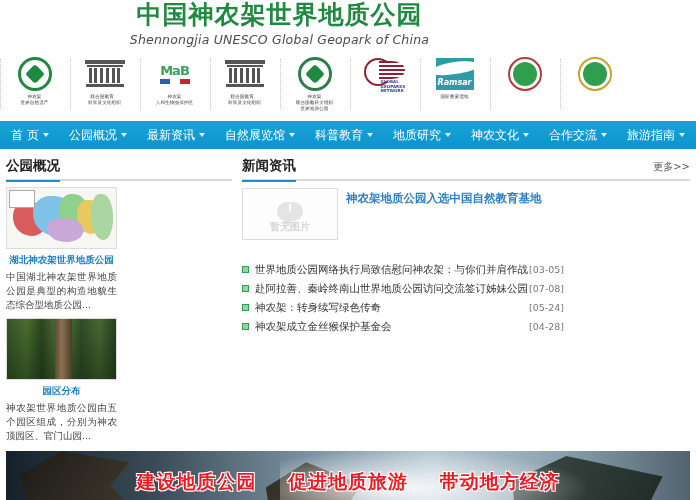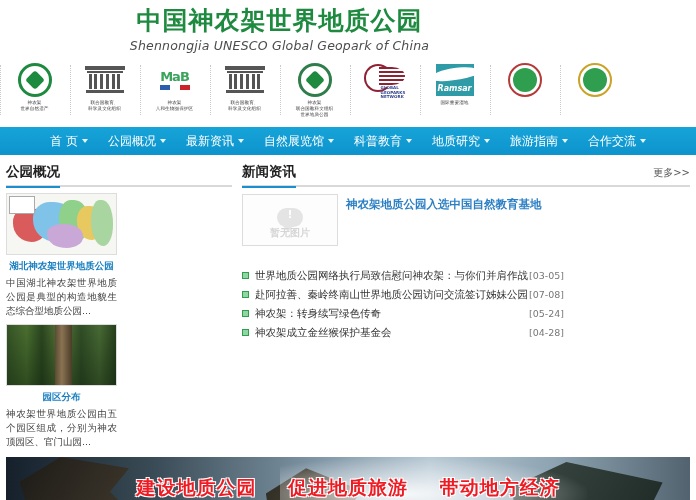--- a/index.html
+++ b/index.html
@@ -4,21 +4,21 @@
 <style>
   * { box-sizing: border-box; margin: 0; padding: 0; }
   html, body {
     width: 696px; height: 500px;
     font-family: "DejaVu Sans", "Liberation Sans", sans-serif;
     background: #ffffff; overflow: hidden;
   }
   body { position: relative; }
 
   
-  .header { width: 559px; background: #fff; padding-top: 6px; }
+  .header { width: 559px; background: #fff; }
   .site-title {
     text-align: center;
     color: #1d8a3f;
     font-size: 25px;
     font-weight: bold;
     letter-spacing: 1px;
     line-height: 30px;
   }
   .site-subtitle {
     text-align: center;
@@ -500,25 +500,29 @@
   </div>
   <div class="nav-item">
     <span>科普教育</span>
     <span class="caret"></span>
   </div>
   <div class="nav-item">
     <span>地质研究</span>
     <span class="caret"></span>
   </div>
   <div class="nav-item">
+    <span>神农文化</span>
+    <span class="caret"></span>
+  </div>
+  <div class="nav-item">
+    <span>合作交流</span>
+    <span class="caret"></span>
+  </div>
+  <div class="nav-item">
     <span>旅游指南</span>
-    <span class="caret"></span>
-  </div>
-  <div class="nav-item">
-    <span>合作交流</span>
     <span class="caret"></span>
   </div>
 </div>
 
 <div class="main">
 
   <div class="col-left">
     <div class="section-head">
       <div class="title">公园概况</div>
     </div>

